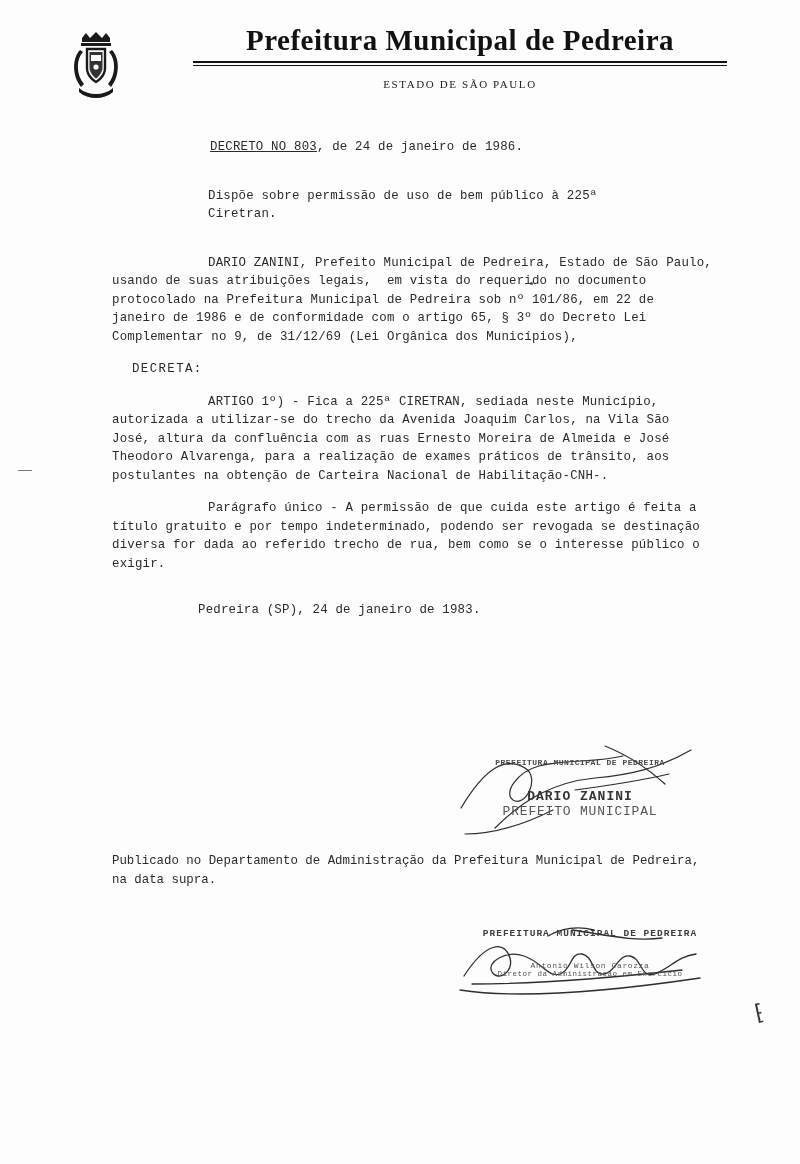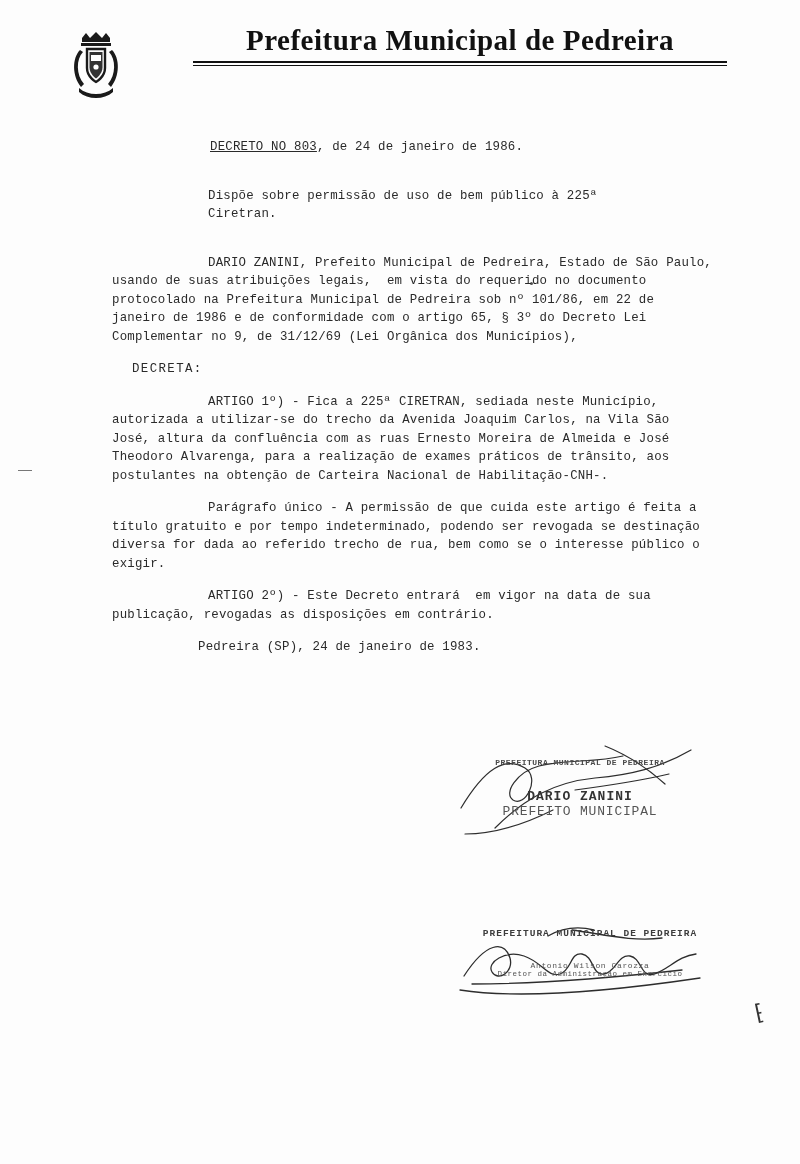--- a/index.html
+++ b/index.html
@@ -228,20 +228,21 @@
         <circle cx="28" cy="37" r="2.6" fill="#fff"></circle>
 
         <path d="M11 58 C20 66 36 66 45 58 L45 62 C36 70 20 70 11 62 Z"></path>
       </g>
     </svg>
 
     <div class="title-block">
       <div class="main-title">Prefeitura Municipal de Pedreira</div>
       <div class="rule"></div>
       <div class="rule thin"></div>
+      <div class="subtitle">ESTADO DE SÃO PAULO</div>
     </div>
   </div>
 
   <div class="tick-left"></div>
   <div class="dot-mark"></div>
 
   <div class="doc-body">
 
     <div class="decree-line">
       <span class="ul">DECRETO NO 803</span><span>, de 24 de janeiro de 1986.</span>
@@ -262,21 +263,20 @@
     <div class="gap-sm"></div>
 
     <div class="para"><span class="indent"></span><span>ARTIGO 1º) - Fica a 225ª CIRETRAN, sediada neste Município, autorizada a utilizar-se do trecho da Avenida Joaquim Carlos, na Vila São José, altura da confluência com as ruas Ernesto Moreira de Almeida e José Theodoro Alvarenga, para a realização de exames práticos de trânsito, aos postulantes na obtenção de Carteira Nacional de Habilitação-CNH-.</span></div>
 
     <div class="gap-sm"></div>
 
     <div class="para"><span class="indent"></span><span>Parágrafo único - A permissão de que cuida este artigo é feita a título gratuito e por tempo indeterminado, podendo ser revogada se destinação diversa for dada ao referido trecho de rua, bem como se o interesse público o exigir.</span></div>
 
     <div class="gap-sm"></div>
 
-    <div class="para"><span class="indent"></span><span>ARTIGO 2º) - Este Decreto entrará  em vigor na data de sua publicação, revogadas as disposições em contrário.</span></div>
 
     <div class="gap-sm"></div>
 
     <div class="closing">Pedreira (SP), 24 de janeiro de 1983.</div>
   </div>
 
   <svg class="scribble" style="left:455px; top:738px; width:260px; height:110px;" viewBox="0 0 260 110">
     <g fill="none" stroke="#2d2d2d" stroke-width="1.2" stroke-linecap="round">
       <path d="M6 70 C30 30 50 18 70 30 C86 40 70 70 58 62 C48 55 62 34 84 28 C110 21 140 25 168 18"></path>
       <path d="M40 90 C70 60 100 44 140 40 C175 37 205 30 236 12"></path>
@@ -285,20 +285,21 @@
       <path d="M120 52 C150 48 180 44 214 36"></path>
     </g>
   </svg>
 
   <div class="sig-block-1">
     <div class="sig-stamp">PREFEITURA MUNICIPAL DE PEDREIRA</div>
     <div class="sig-name">DARIO ZANINI</div>
     <div class="sig-role">PREFEITO MUNICIPAL</div>
   </div>
 
+  <div class="pub-note para">Publicado no Departamento de Administração da Prefeitura Municipal de Pedreira, na data supra.</div>
 
   <svg class="scribble" style="left:452px; top:920px; width:300px; height:90px;" viewBox="0 0 300 90">
     <g fill="none" stroke="#2d2d2d" stroke-width="1.3" stroke-linecap="round">
       <path d="M12 56 C34 22 52 20 58 38 C62 52 46 62 40 52 C34 42 54 30 72 36 C90 42 96 58 108 54 C120 50 118 32 130 34 C142 36 140 56 152 54 C164 52 166 34 178 36 C190 38 188 58 202 54 C216 50 226 36 244 34"></path>
       <path d="M20 64 C70 64 140 60 230 50"></path>
       <path d="M120 10 C150 14 180 22 210 18"></path>
       <path d="M96 16 C110 8 126 6 142 10"></path>
       <path d="M8 70 C60 78 140 74 248 58"></path>
     </g>
   </svg>

